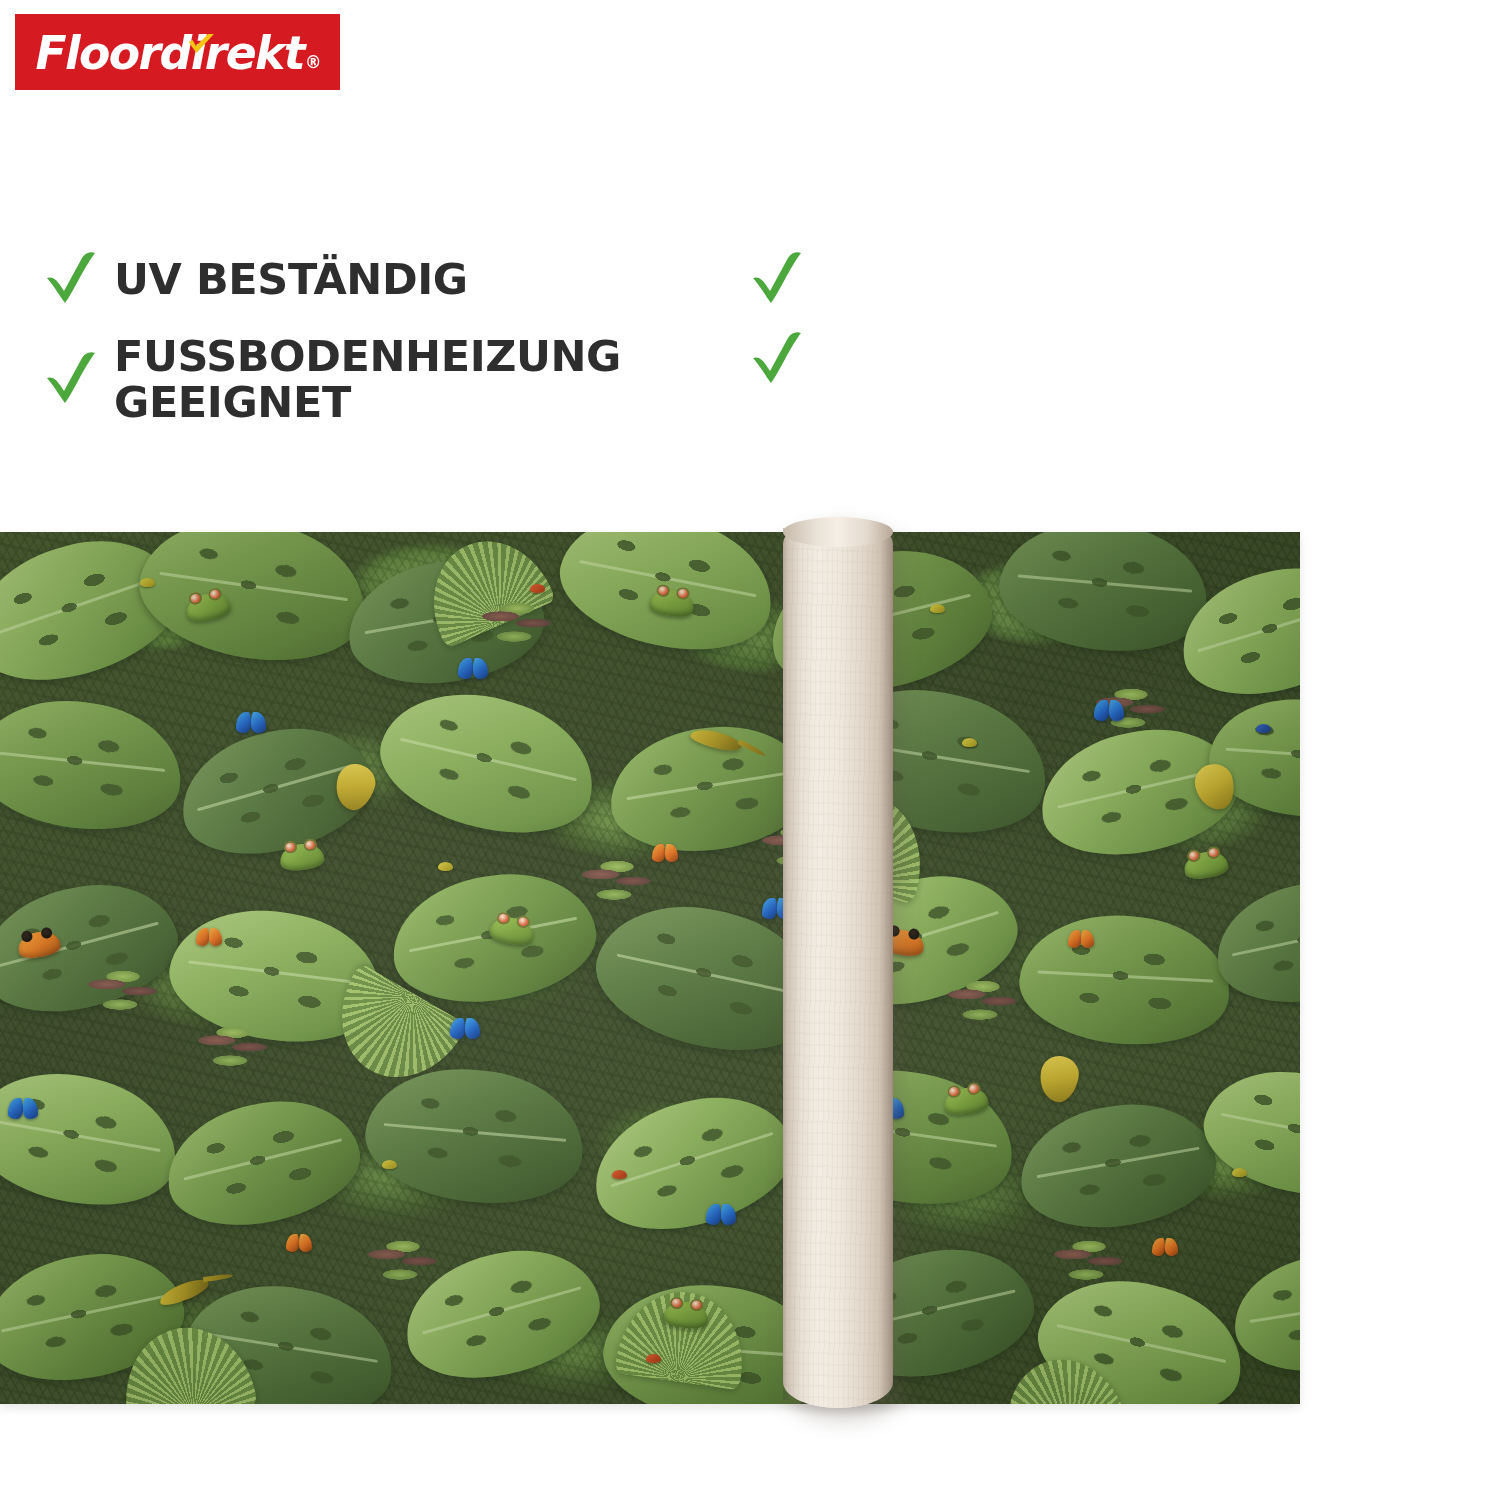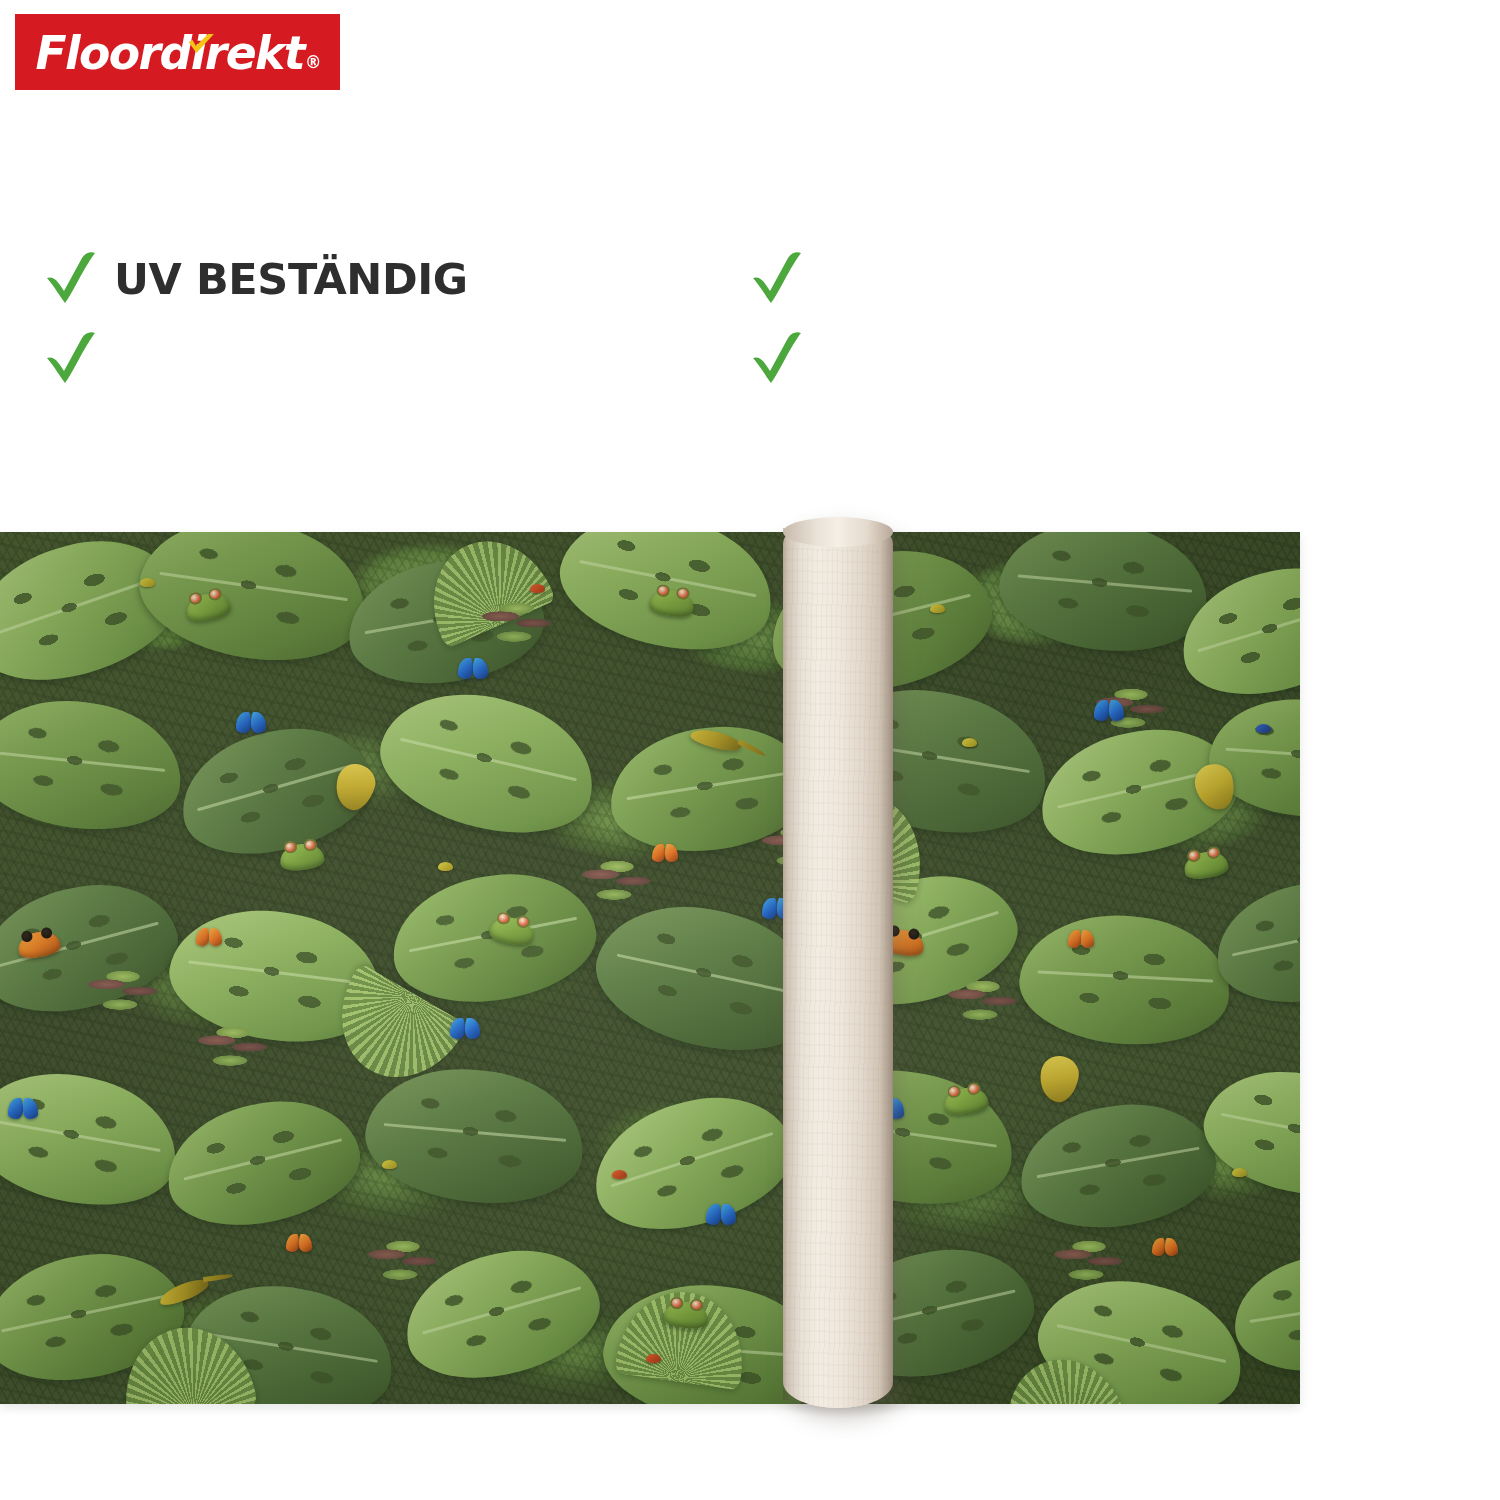--- a/index.html
+++ b/index.html
@@ -417,20 +417,22 @@
       <div class="feature-item">
         <svg class="check-icon" viewBox="0 0 58 58">
           <path d="M5 30 C10 28 14 31 18 37 L22 43 L40 10 C43 5 48 3 53 5 C49 10 43 20 36 33 C30 44 26 51 23 55 C19 50 12 38 5 30 Z" fill="#4ca83c"></path>
         </svg>
         <div class="feature-label">UV BESTÄNDIG</div>
       </div>
       <div class="feature-item">
         <svg class="check-icon" viewBox="0 0 58 58">
           <path d="M5 30 C10 28 14 31 18 37 L22 43 L40 10 C43 5 48 3 53 5 C49 10 43 20 36 33 C30 44 26 51 23 55 C19 50 12 38 5 30 Z" fill="#4ca83c"></path>
         </svg>
+        <div class="feature-label">FUSSBODENHEIZUNG
+GEEIGNET</div>
       </div>
     </div>
 
     <div class="feature-col col-right">
       <div class="feature-item">
         <svg class="check-icon" viewBox="0 0 58 58">
           <path d="M5 30 C10 28 14 31 18 37 L22 43 L40 10 C43 5 48 3 53 5 C49 10 43 20 36 33 C30 44 26 51 23 55 C19 50 12 38 5 30 Z" fill="#4ca83c"></path>
         </svg>
       </div>
       <div class="feature-item">

